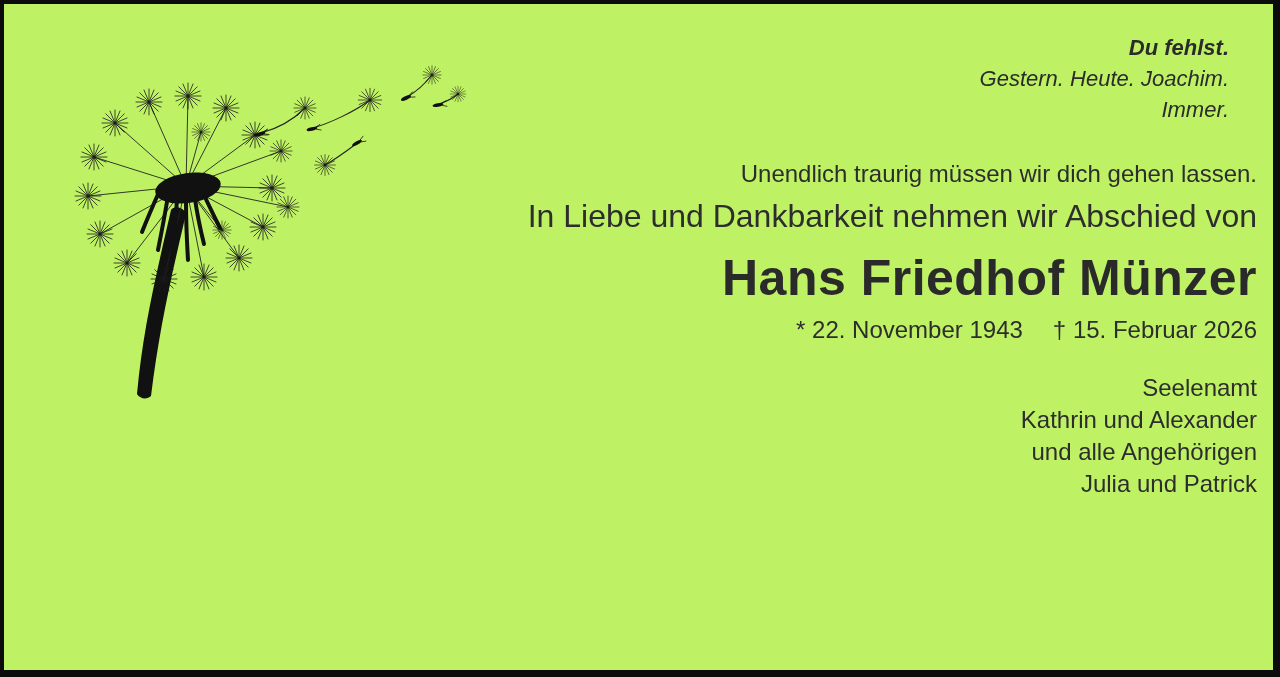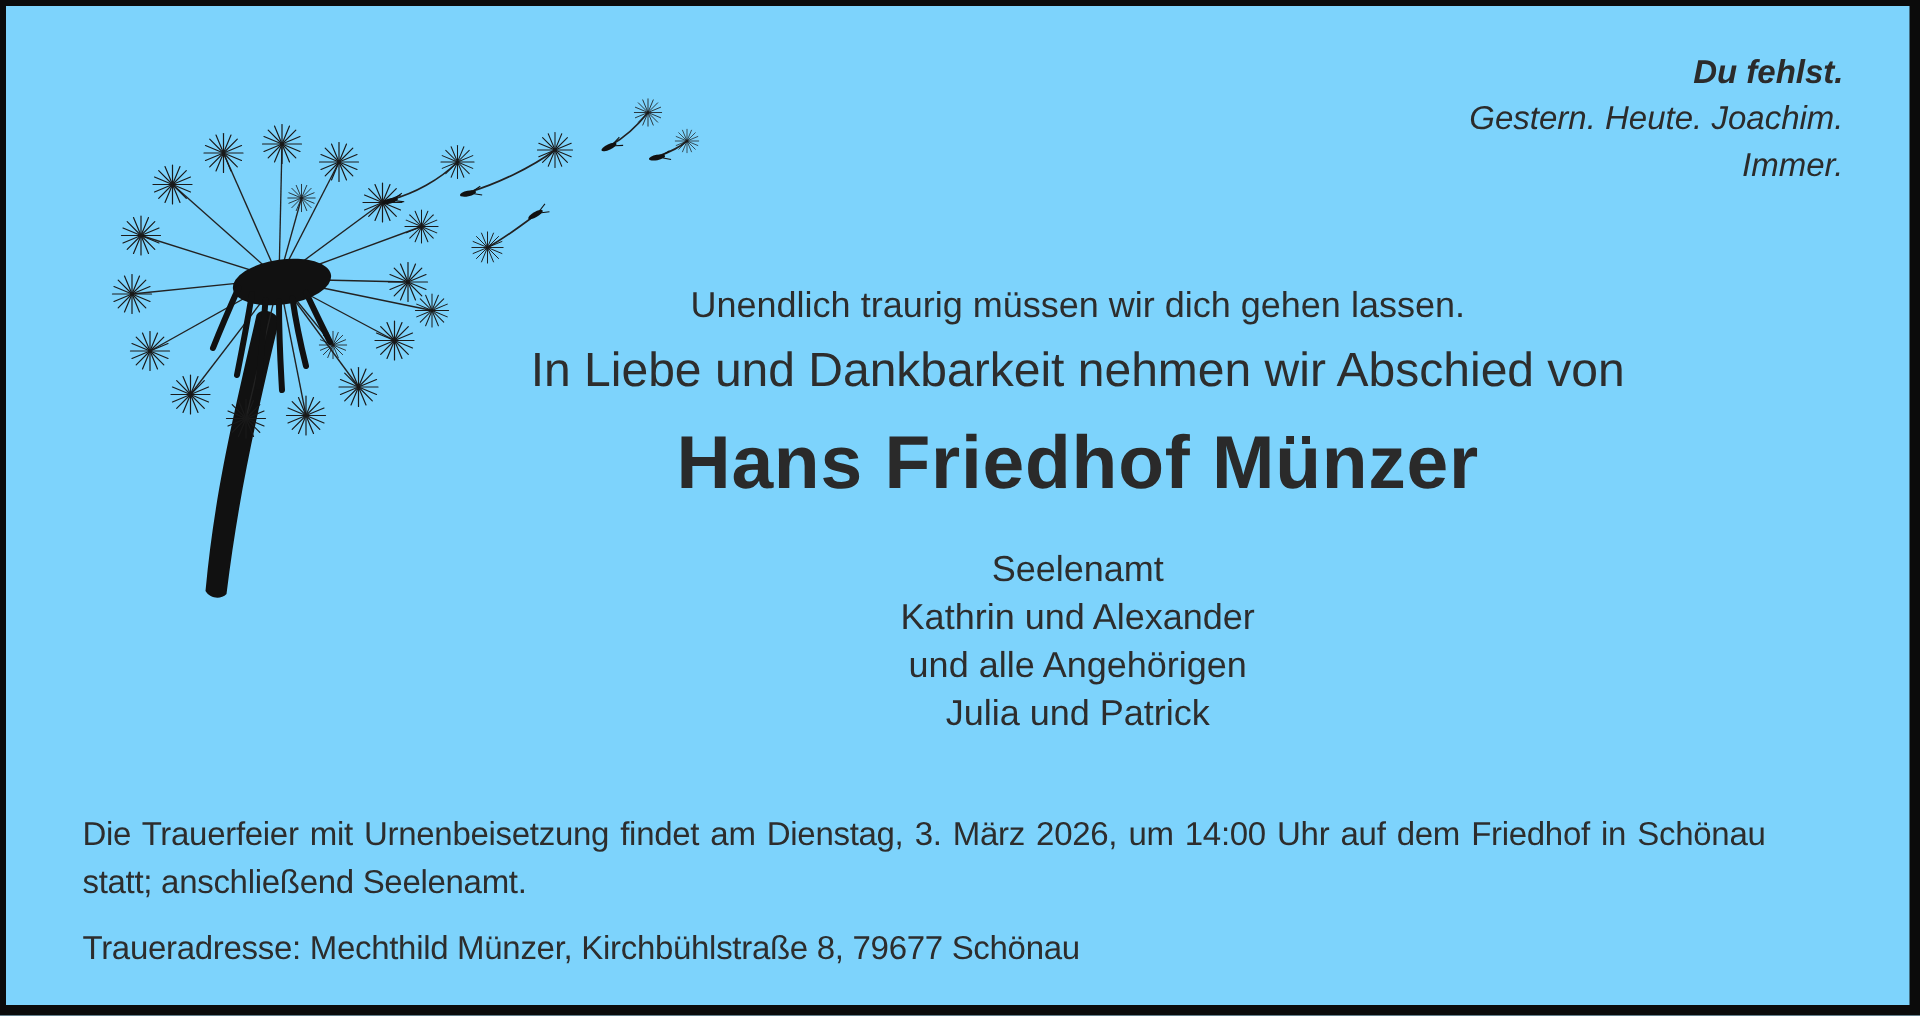--- a/index.html
+++ b/index.html
@@ -1,19 +1,19 @@
 <!DOCTYPE html>
 <html><head>
 <meta charset="utf-8">
 <style>
   html, body { margin: 0; padding: 0; background: #888; }
   .card {
     width: 1280px; height: 677px;
     box-sizing: border-box;
-    background: #7dd3fc;
+    background: #bef264;
     border-style: solid;
     border-color: #0b0b0b;
     border-width: 4px 7px 7px 4px;
     position: relative;
     overflow: hidden;
     font-family: "Liberation Sans", sans-serif;
     color: #2d2d2d;
   }
   .illustration {
     position: absolute; left: 56px; top: 26px;
@@ -21,22 +21,21 @@
   }
   .motto {
     position: absolute; top: 28px; right: 44px;
     text-align: right; font-style: italic;
     font-size: 22px; line-height: 31px;
     color: #2b2b2b;
   }
   .motto .bold { font-weight: bold; }
   .center-col {
     position: absolute; top: 156px; left: 176px; right: 16px;
-    text-align: center;
-    margin-top: 30px;
+    text-align: right;
   }
   .intro1 { font-size: 24px; line-height: 28px; }
   .intro2 { font-size: 32px; line-height: 28px; margin-top: 14px; }
   .name   { font-size: 50px; font-weight: bold; line-height: 56px; margin-top: 20px; letter-spacing: 0.5px; color: #2a2a2a; }
   .dates  { font-size: 24px; margin-top: 10px; }
   .dates .death { margin-left: 30px; }
   .mourners { margin-top: 28px; font-size: 24px; line-height: 32px; }
   .bottom {
     position: absolute; left: 51px; top: 536px; width: 1122px;
   }
@@ -160,26 +159,25 @@
   <div class="motto">
     <div class="bold">Du fehlst.</div>
     <div>Gestern. Heute. Joachim.</div>
     <div>Immer.</div>
   </div>
 
   <div class="center-col">
     <div class="intro1">Unendlich traurig müssen wir dich gehen lassen.</div>
     <div class="intro2">In Liebe und Dankbarkeit nehmen wir Abschied von</div>
     <div class="name">Hans Friedhof Münzer</div>
+    <div class="dates">
+      <span class="birth">* 22. November 1943</span><span class="death">† 15. Februar 2026</span>
+    </div>
     <div class="mourners">
       <div>Seelenamt</div>
       <div>Kathrin und Alexander</div>
       <div>und alle Angehörigen</div>
       <div>Julia und Patrick</div>
     </div>
   </div>
 
-  <div class="bottom">
-    <p class="announcement">Die Trauerfeier mit Urnenbeisetzung findet am Dienstag, 3. März 2026, um 14:00 Uhr auf dem Friedhof in Schönau statt; anschließend Seelenamt.</p>
-    <p class="address">Traueradresse: Mechthild Münzer, Kirchbühlstraße 8, 79677 Schönau</p>
-  </div>
 
 </div>
 
 </body></html>

